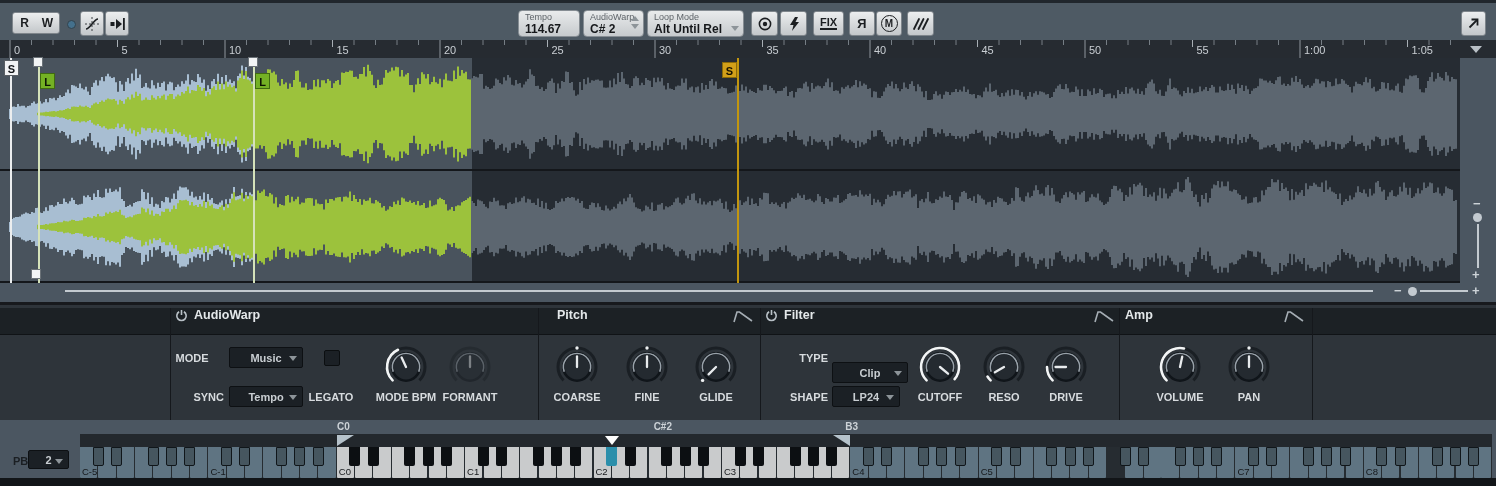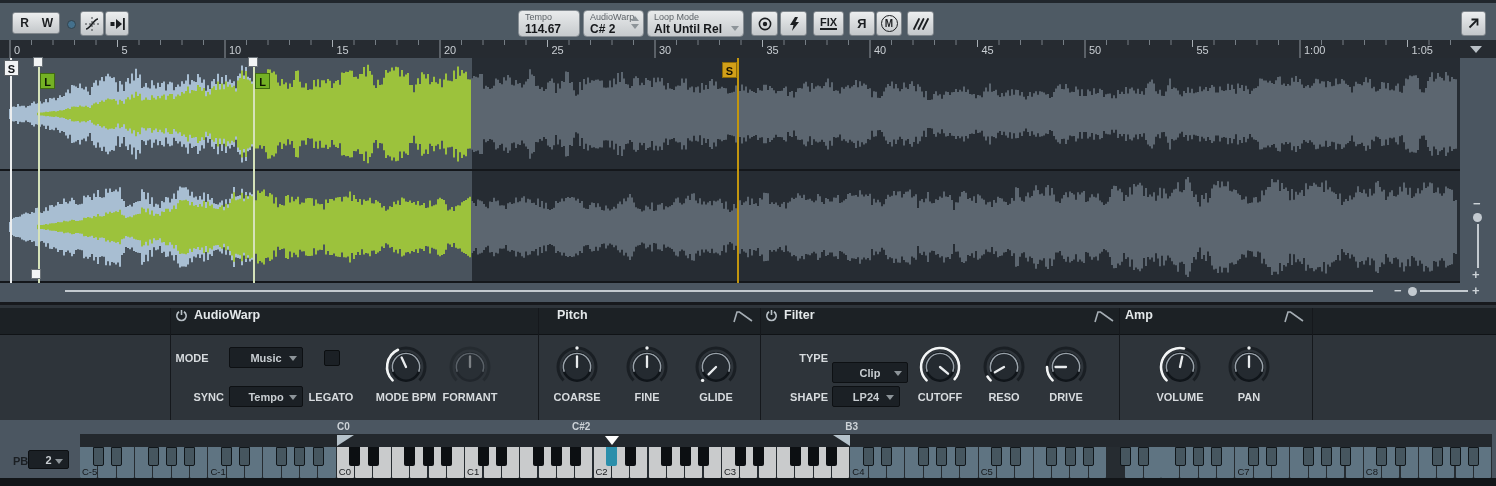--- a/index.html
+++ b/index.html
@@ -439,21 +439,21 @@
       </svg></div>
   <div class="klabel" style="left:1204px;">PAN</div>
 
   <div class="kbzone">
     <div class="pblbl">PB</div>
     <div class="dd" style="left:28px;top:30px;width:41px;height:19px;">
       <span>2</span>
       <span class="caret"></span>
     </div>
     <div class="rlab" style="left:337px;">C0</div>
-    <div class="rlab" style="left:572px;width:80px;text-align:left;">C#2</div>
+    <div class="rlab" style="left:592px;width:80px;text-align:right;">C#2</div>
     <div class="rlab" style="left:820px;width:38px;text-align:right;">B3</div>
     <div class="rstrip"></div>
     <div class="wedgeL" style="left:337px;"></div>
     <div class="wedgeR" style="left:833px;"></div>
     <div class="rootmark" style="left:605px;"></div>
     <div id="keys">
         <div class="wk wk-d" style="left:0.0px;width:17.3px">
           <span class="klab">C-5</span>
         </div>
         <div class="wk wk-d" style="left:18.3px;width:17.3px"></div>

